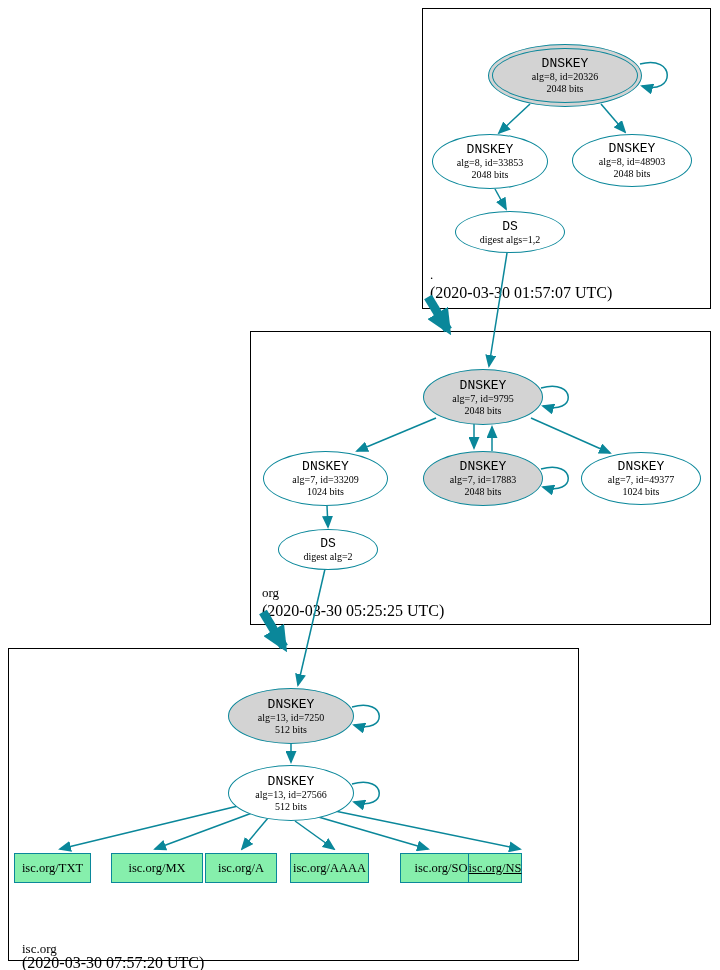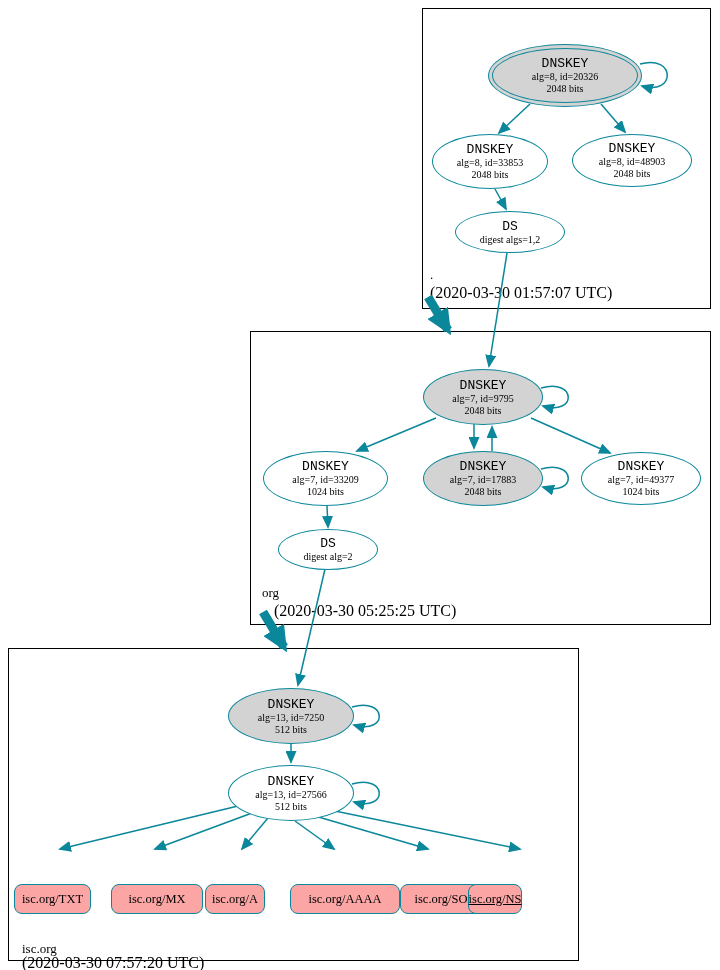--- a/index.html
+++ b/index.html
@@ -30,37 +30,37 @@
   .ellipse{border-radius:50%;}
   .ksk{background:var(--ksk-fill);}
   .double::after{
     content:"";position:absolute;left:3px;right:3px;top:3px;bottom:3px;
     border:1.4px solid var(--edge);border-radius:50%;pointer-events:none;
   }
   .node .t{font-size:13px;line-height:15px;font-family:Liberation Mono, monospace;}
   .node .s{font-size:10px;line-height:12px;}
   .rrset{
     position:absolute;display:flex;align-items:center;justify-content:center;
-    border:1.4px solid var(--edge);border-radius:8px;background:#fca5a5;
-    font-size:12.5px;height:30px;top:853px;margin-top:31px;
+    border:1.4px solid var(--edge);border-radius:0;background:#86efac;
+    font-size:12.5px;height:30px;top:853px;
   }
 </style>
 </head>
 <body>
 
 <div id="canvas">
 
   <div class="zone" style="left:422px;top:8px;width:289px;height:301px;"></div>
   <div class="zone" style="left:250px;top:331px;width:461px;height:294px;"></div>
   <div class="zone" style="left:8px;top:648px;width:571px;height:313px;"></div>
 
   <span class="zone-name" style="left:430px;top:268px;">.</span>
   <span class="zone-ts" style="left:430px;top:286px;">(2020-03-30 01:57:07 UTC)</span>
   <span class="zone-name" style="left:262px;top:586px;">org</span>
-  <span class="zone-ts" style="left:262px;top:604px;margin-left:12px;">(2020-03-30 05:25:25 UTC)</span>
+  <span class="zone-ts" style="left:262px;top:604px;">(2020-03-30 05:25:25 UTC)</span>
   <span class="zone-name" style="left:22px;top:942px;">isc.org</span>
   <span class="zone-ts" style="left:22px;top:936px;margin-top:20px;">(2020-03-30 07:57:20 UTC)</span>
 
   <svg id="edges" width="720" height="970">
     <defs>
       <marker id="ah" markerUnits="userSpaceOnUse" markerWidth="13" markerHeight="11" refX="11" refY="5.5" orient="auto">
         <path d="M0,0 L13,5.5 L0,11 Z"></path>
       </marker>
       <marker id="ahBig" markerUnits="userSpaceOnUse" markerWidth="26" markerHeight="24" refX="20" refY="12" orient="auto">
         <path d="M0,0 L26,12 L0,24 Z"></path>
@@ -150,24 +150,24 @@
     <span class="s">alg=13, id=27566</span>
     <span class="s">512 bits</span>
   </div>
 
   <div class="rrset" style="left:14px;width:77px;">
       <span>isc.org/TXT</span>
     </div>
   <div class="rrset" style="left:111px;width:92px;">
       <span>isc.org/MX</span>
     </div>
-  <div class="rrset" style="left:205px;width:60px;text-align:center;">
+  <div class="rrset" style="left:205px;width:72px;text-align:center;">
       <span>isc.org/A</span>
     </div>
-  <div class="rrset" style="left:290px;width:110px;">
+  <div class="rrset" style="left:290px;width:79px;">
       <span>isc.org/AAAA</span>
     </div>
   <div class="rrset" style="left:400px;width:83px;padding-left:8px;">
       <span>isc.org/SOA</span>
     </div>
   <div class="rrset" style="left:468px;width:54px;text-decoration:underline;">
       <span>isc.org/NS</span>
     </div>
 
 </div>

